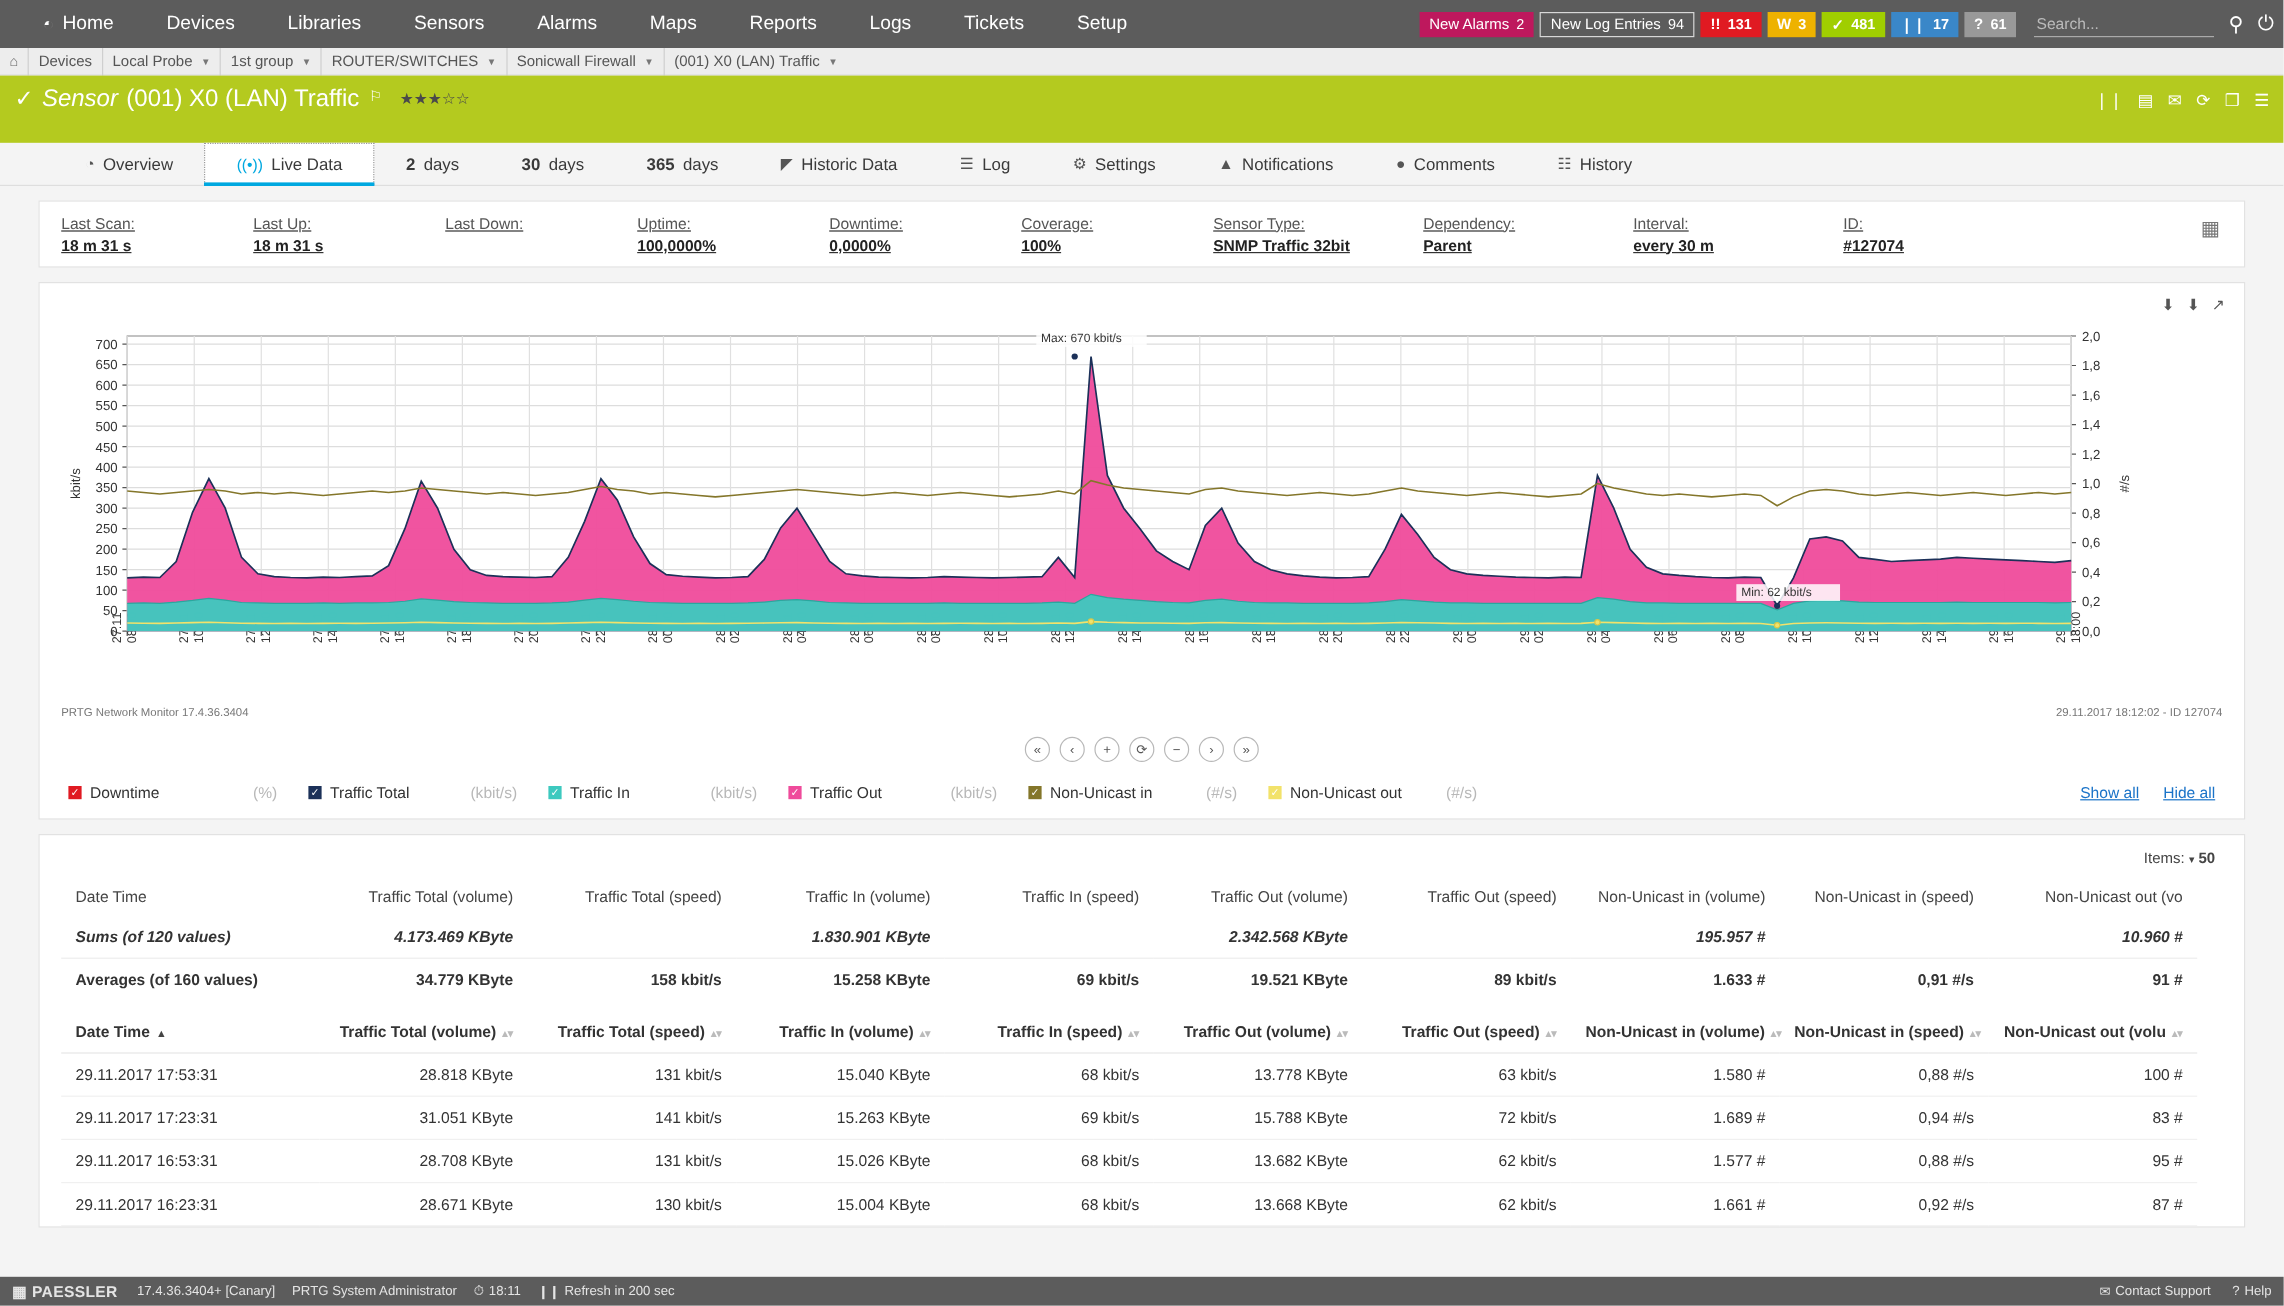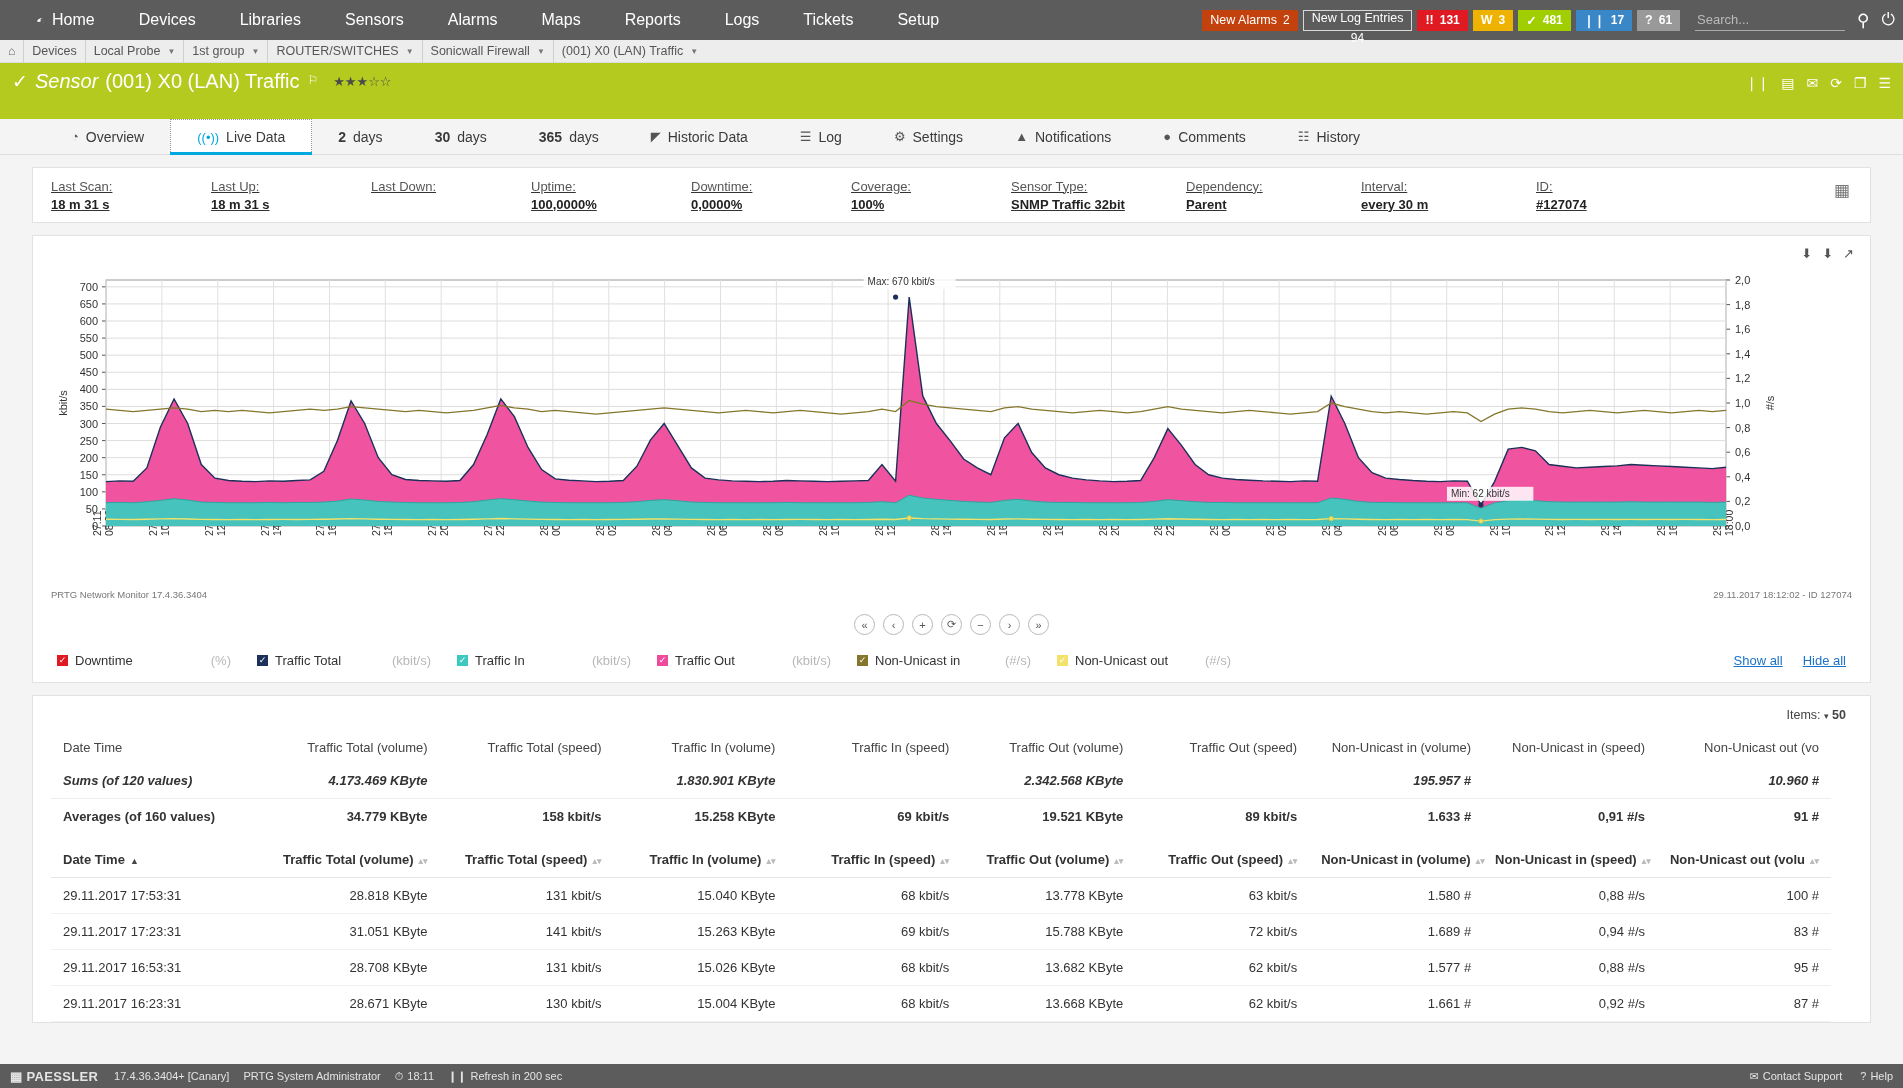--- a/index.html
+++ b/index.html
@@ -27,22 +27,22 @@
   .topnav-right {
     position: absolute; right: 8px; top: 0; height: 40px;
     display: flex; align-items: center; gap: 0;
   }
   .badge {
     height: 21px; display: flex; align-items: center; gap: 6px;
     padding: 0 8px; font-size: 12.5px; color: #fff; margin-right: 5px;
     white-space: nowrap;
   }
   .badge .num { font-size: 12px; }
-  .badge-alarms { background: #c2410c; text-align: right; }
-  .badge-logs { background: transparent; border: 1px solid #d8d8d8; color: #fff; flex-direction: column; }
+  .badge-alarms { background: #be185d; text-align: right; }
+  .badge-logs { background: transparent; border: 1px solid #d8d8d8; color: #fff; }
   .badge-down { background: #e01a22; font-weight: bold; }
   .badge-warn { background: #eeb200; font-weight: bold; }
   .badge-up { background: #a0ce00; font-weight: bold; }
   .badge-pause { background: #3a87c8; font-weight: bold; }
   .badge-unknown { background: #999999; font-weight: bold; }
   .searchwrap {
     margin-left: 10px; position: relative; display:flex; align-items:center;
   }
   .searchbox {
     background: transparent; border: none; border-bottom: 1px solid #aaa;

